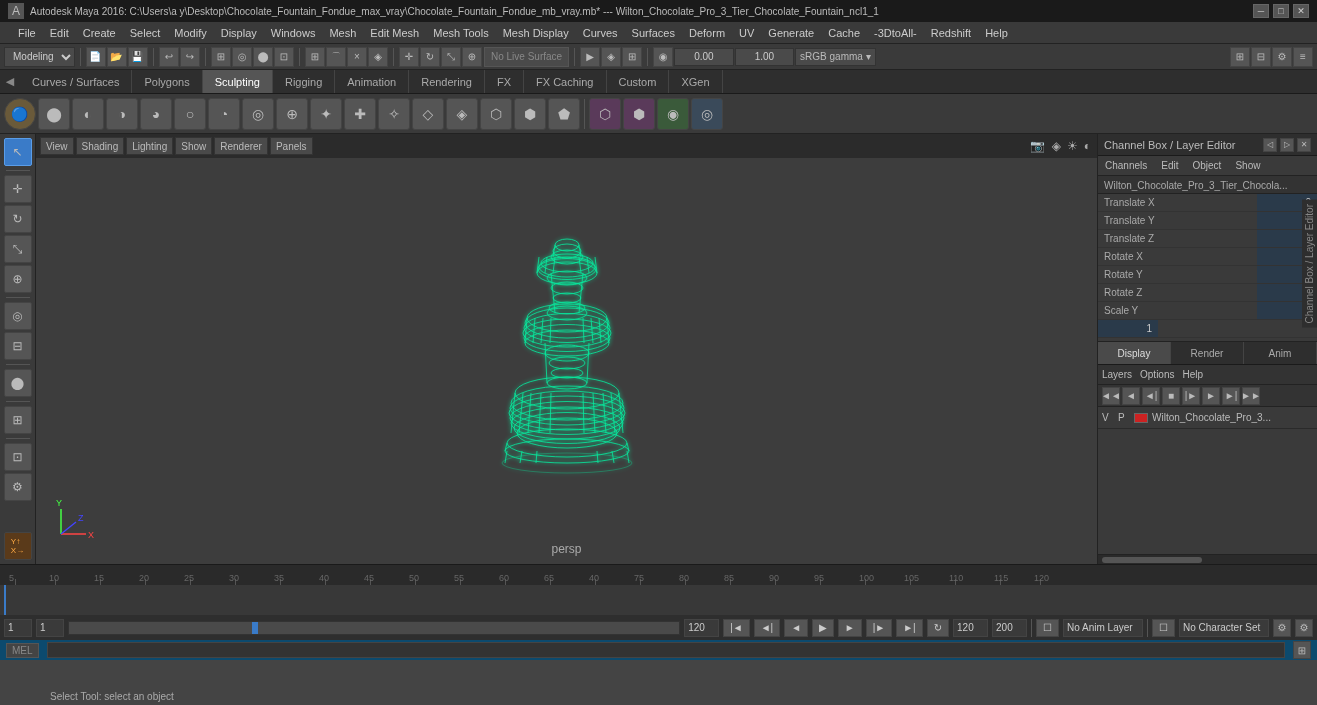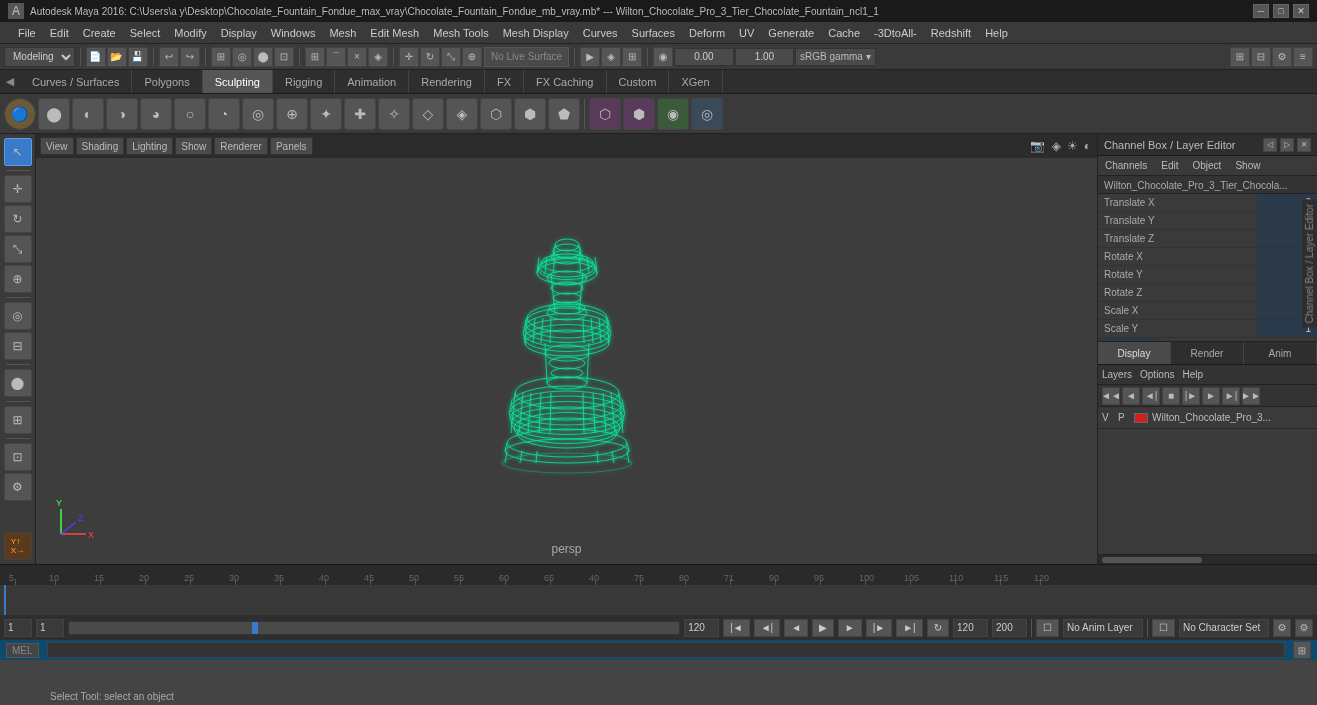--- a/index.html
+++ b/index.html
@@ -807,24 +807,20 @@
         <span class="channel-name">Rotate X</span>
         <span class="channel-value editable">0</span>
       </div>
       <div class="channel-row">
         <span class="channel-name">Rotate Y</span>
         <span class="channel-value editable">0</span>
       </div>
       <div class="channel-row">
         <span class="channel-name">Rotate Z</span>
         <span class="channel-value editable">0</span>
-      </div>
-      <div class="channel-row">
-        <span class="channel-name">Scale X</span>
-        <span class="channel-value editable">1</span>
       </div>
       <div class="channel-row">
         <span class="channel-name">Scale Y</span>
         <span class="channel-value editable">1</span>
       </div>
       <div class="channel-row">
 
         <span class="channel-value editable">1</span>
       </div>
 
@@ -900,21 +896,21 @@
       <div class="tl-tick" style="left: 499px;">60</div>
       <div class="tl-tick-line" style="left: 550px;"></div>
       <div class="tl-tick" style="left: 544px; margin-top: 6px;">65</div>
       <div class="tl-tick-line" style="left: 595px;"></div>
       <div class="tl-tick" style="left: 589px;">40</div>
       <div class="tl-tick-line" style="left: 640px;"></div>
       <div class="tl-tick" style="left: 634px;">75</div>
       <div class="tl-tick-line" style="left: 685px;"></div>
       <div class="tl-tick" style="left: 679px;">80</div>
       <div class="tl-tick-line" style="left: 730px;"></div>
-      <div class="tl-tick" style="left: 724px;">71</div>
+      <div class="tl-tick" style="left: 724px;">85</div>
       <div class="tl-tick-line" style="left: 775px;"></div>
       <div class="tl-tick" style="left: 769px;">90</div>
       <div class="tl-tick-line" style="left: 820px;"></div>
       <div class="tl-tick" style="left: 814px;">95</div>
       <div class="tl-tick-line" style="left: 865px;"></div>
       <div class="tl-tick" style="left: 859px;">100</div>
       <div class="tl-tick-line" style="left: 910px;"></div>
       <div class="tl-tick" style="left: 904px;">105</div>
       <div class="tl-tick-line" style="left: 955px;"></div>
       <div class="tl-tick" style="left: 949px;">110</div>

